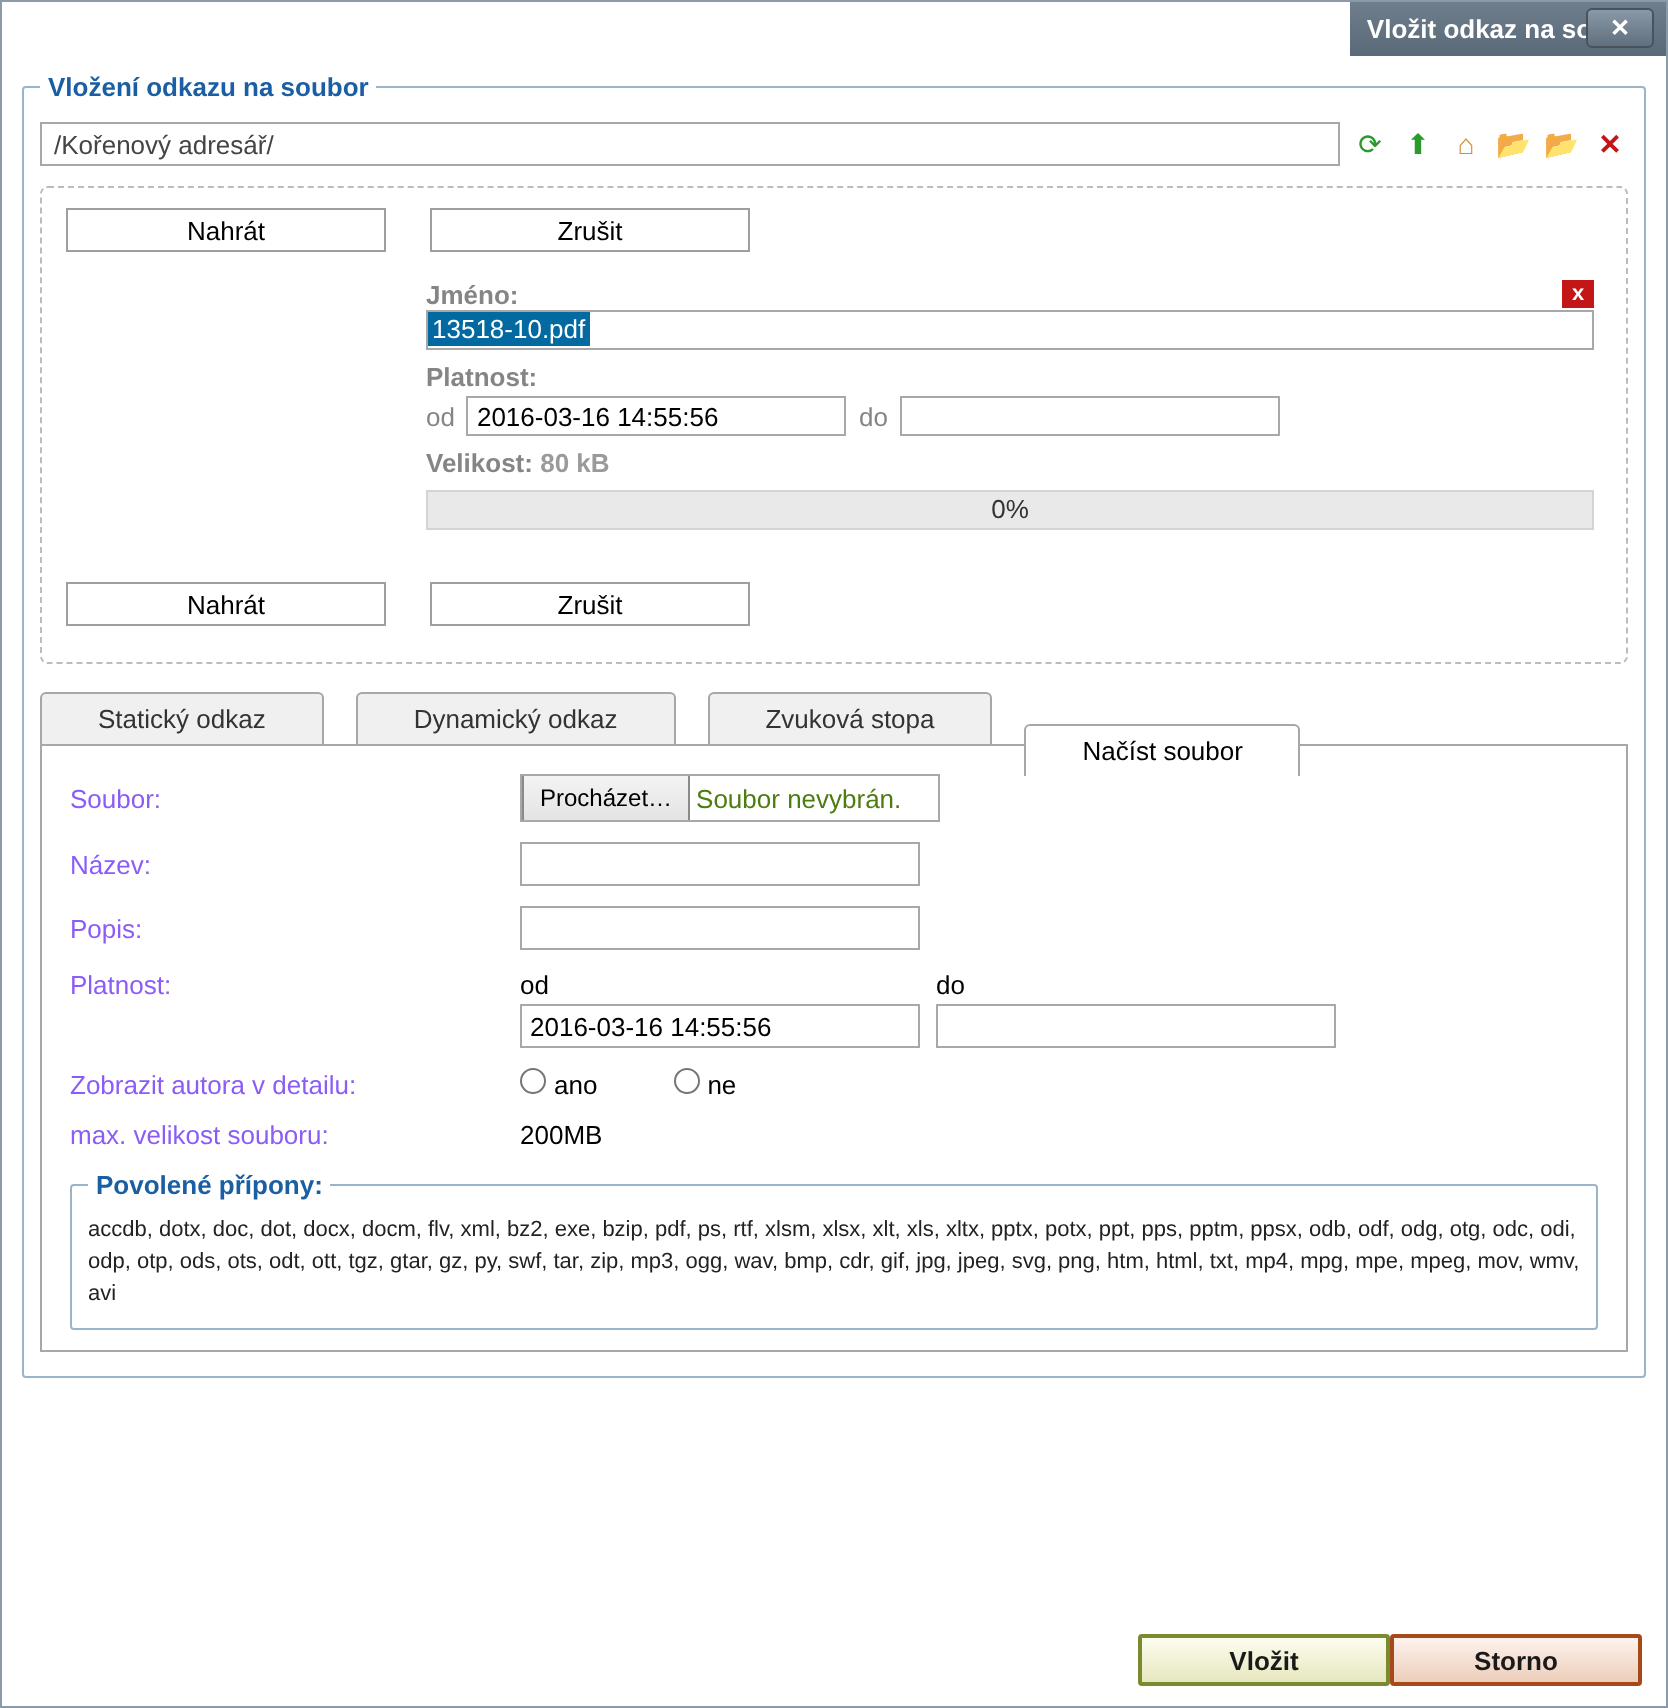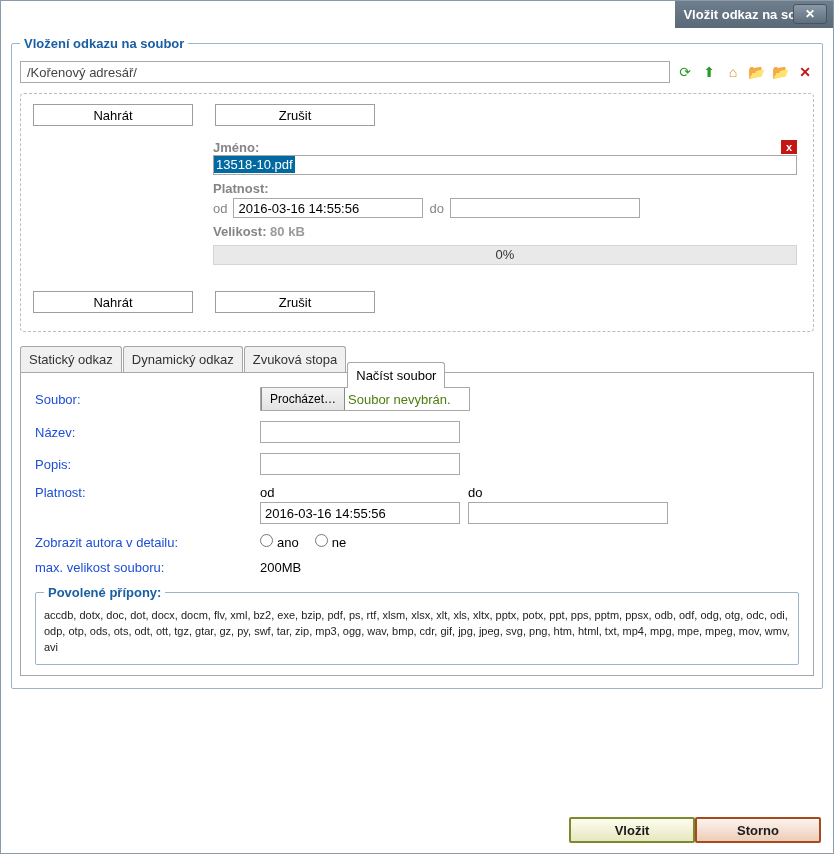--- a/index.html
+++ b/index.html
@@ -21,25 +21,25 @@
   .fileinfo { margin-left: 180px; margin-right: 4px; }
   .lbl { color: #858585; font-weight: bold; font-size: 13px; margin-top: 6px; }
   .redx { float: right; width: 16px; height: 14px; background: #c31717; color: #fff; text-align: center; font-size: 11px; line-height: 14px; font-family: Verdana, sans-serif; }
   .nameinput { width: 100%; height: 20px; border: 1px solid #a8a8a8; background: #fff; }
   .nameinput .sel { background: #0369a1; color: #fff; padding: 1px 2px; display: inline-block; font-size: 13px; }
   .validrow { display: flex; align-items: center; gap: 6px; margin-top: 2px; color: #858585; font-size: 13px; }
   .validrow input { height: 20px; border: 1px solid #a8a8a8; padding: 1px 4px; font-size: 13px; }
   .sizeval { color: #9a9a9a; font-weight: bold; }
   .progress { margin-top: 6px; height: 20px; background: #e9e9e9; border: 1px solid #d4d4d4; text-align: center; line-height: 18px; color: #333; font-size: 13px; }
   .tabsrow { display: flex; margin-top: 6px; }
-  .tab { border: 1px solid #a7a7a7; border-bottom: none; background: #f0f0f0; padding: 5px 8px; margin-right: 1px; border-radius: 3px 3px 0 0; font-size: 13px; color: #333; cursor: pointer; }
+  .tab { border: 1px solid #a7a7a7; border-bottom: none; background: #f0f0f0; padding: 5px 28px; margin-right: 16px; border-radius: 3px 3px 0 0; font-size: 13px; color: #333; cursor: pointer; }
   .tab.active { background: #fff; position: relative; top: 16px; font-weight: normal; color: #000; }
   .tabbody { border: 1px solid #a7a7a7; padding: 14px 14px 10px 14px; }
   .formrow { display: flex; align-items: center; margin-bottom: 10px; font-size: 13px; }
-  .formrow .flabel { width: 225px; color: #1d4ed8; }
+  .formrow .flabel { width: 225px; color: #8b5cf6; }
   .formrow .fcol { flex: 1; display: flex; gap: 8px; align-items: center; }
   .txt { height: 22px; border: 1px solid #a8a8a8; padding: 1px 4px; font-size: 13px; }
   .w200 { width: 200px; }
   .browsebtn { height: 32px; border: 1px solid #8a8a8a; background: linear-gradient(#f7f7f7,#e0e0e0); padding: 0 8px; font-size: 12px; cursor: pointer; }
   .filebox { height: 24px; border: 1px solid #a8a8a8; display: flex; align-items: center; width: 210px; overflow: hidden; }
   .filebox .after { padding-left: 3px; color: #4d7c0f; white-space: nowrap; }
   .validrow2 { display: flex; gap: 24px; }
   .vcol { display: flex; flex-direction: column; gap: 2px; font-size: 13px; }
   fieldset.ext { border: 1px solid #9cb4c9; border-radius: 2px; padding: 8px; margin-top: 4px; }
   fieldset.ext > legend { color: #1a5ea3; font-weight: bold; padding: 0 4px; font-size: 13px; }
@@ -155,21 +155,21 @@
             </div>
             <div class="vcol">
               <span>do</span>
               <input class="txt" style="width: 200px;" value="">
             </div>
           </div>
         </div>
 
         <div class="formrow">
           <div class="flabel">Zobrazit autora v detailu:</div>
-          <div class="fcol" style="gap:16px">
+          <div class="fcol" style="gap:38px">
             <label><input type="radio" name="auth" style=""><span>ano</span></label>
             <label><input type="radio" name="auth" style=""><span>ne</span></label>
           </div>
         </div>
 
         <div class="formrow">
           <div class="flabel">max. velikost souboru:</div>
           <div class="fcol">
               <span>200MB</span>
             </div>

